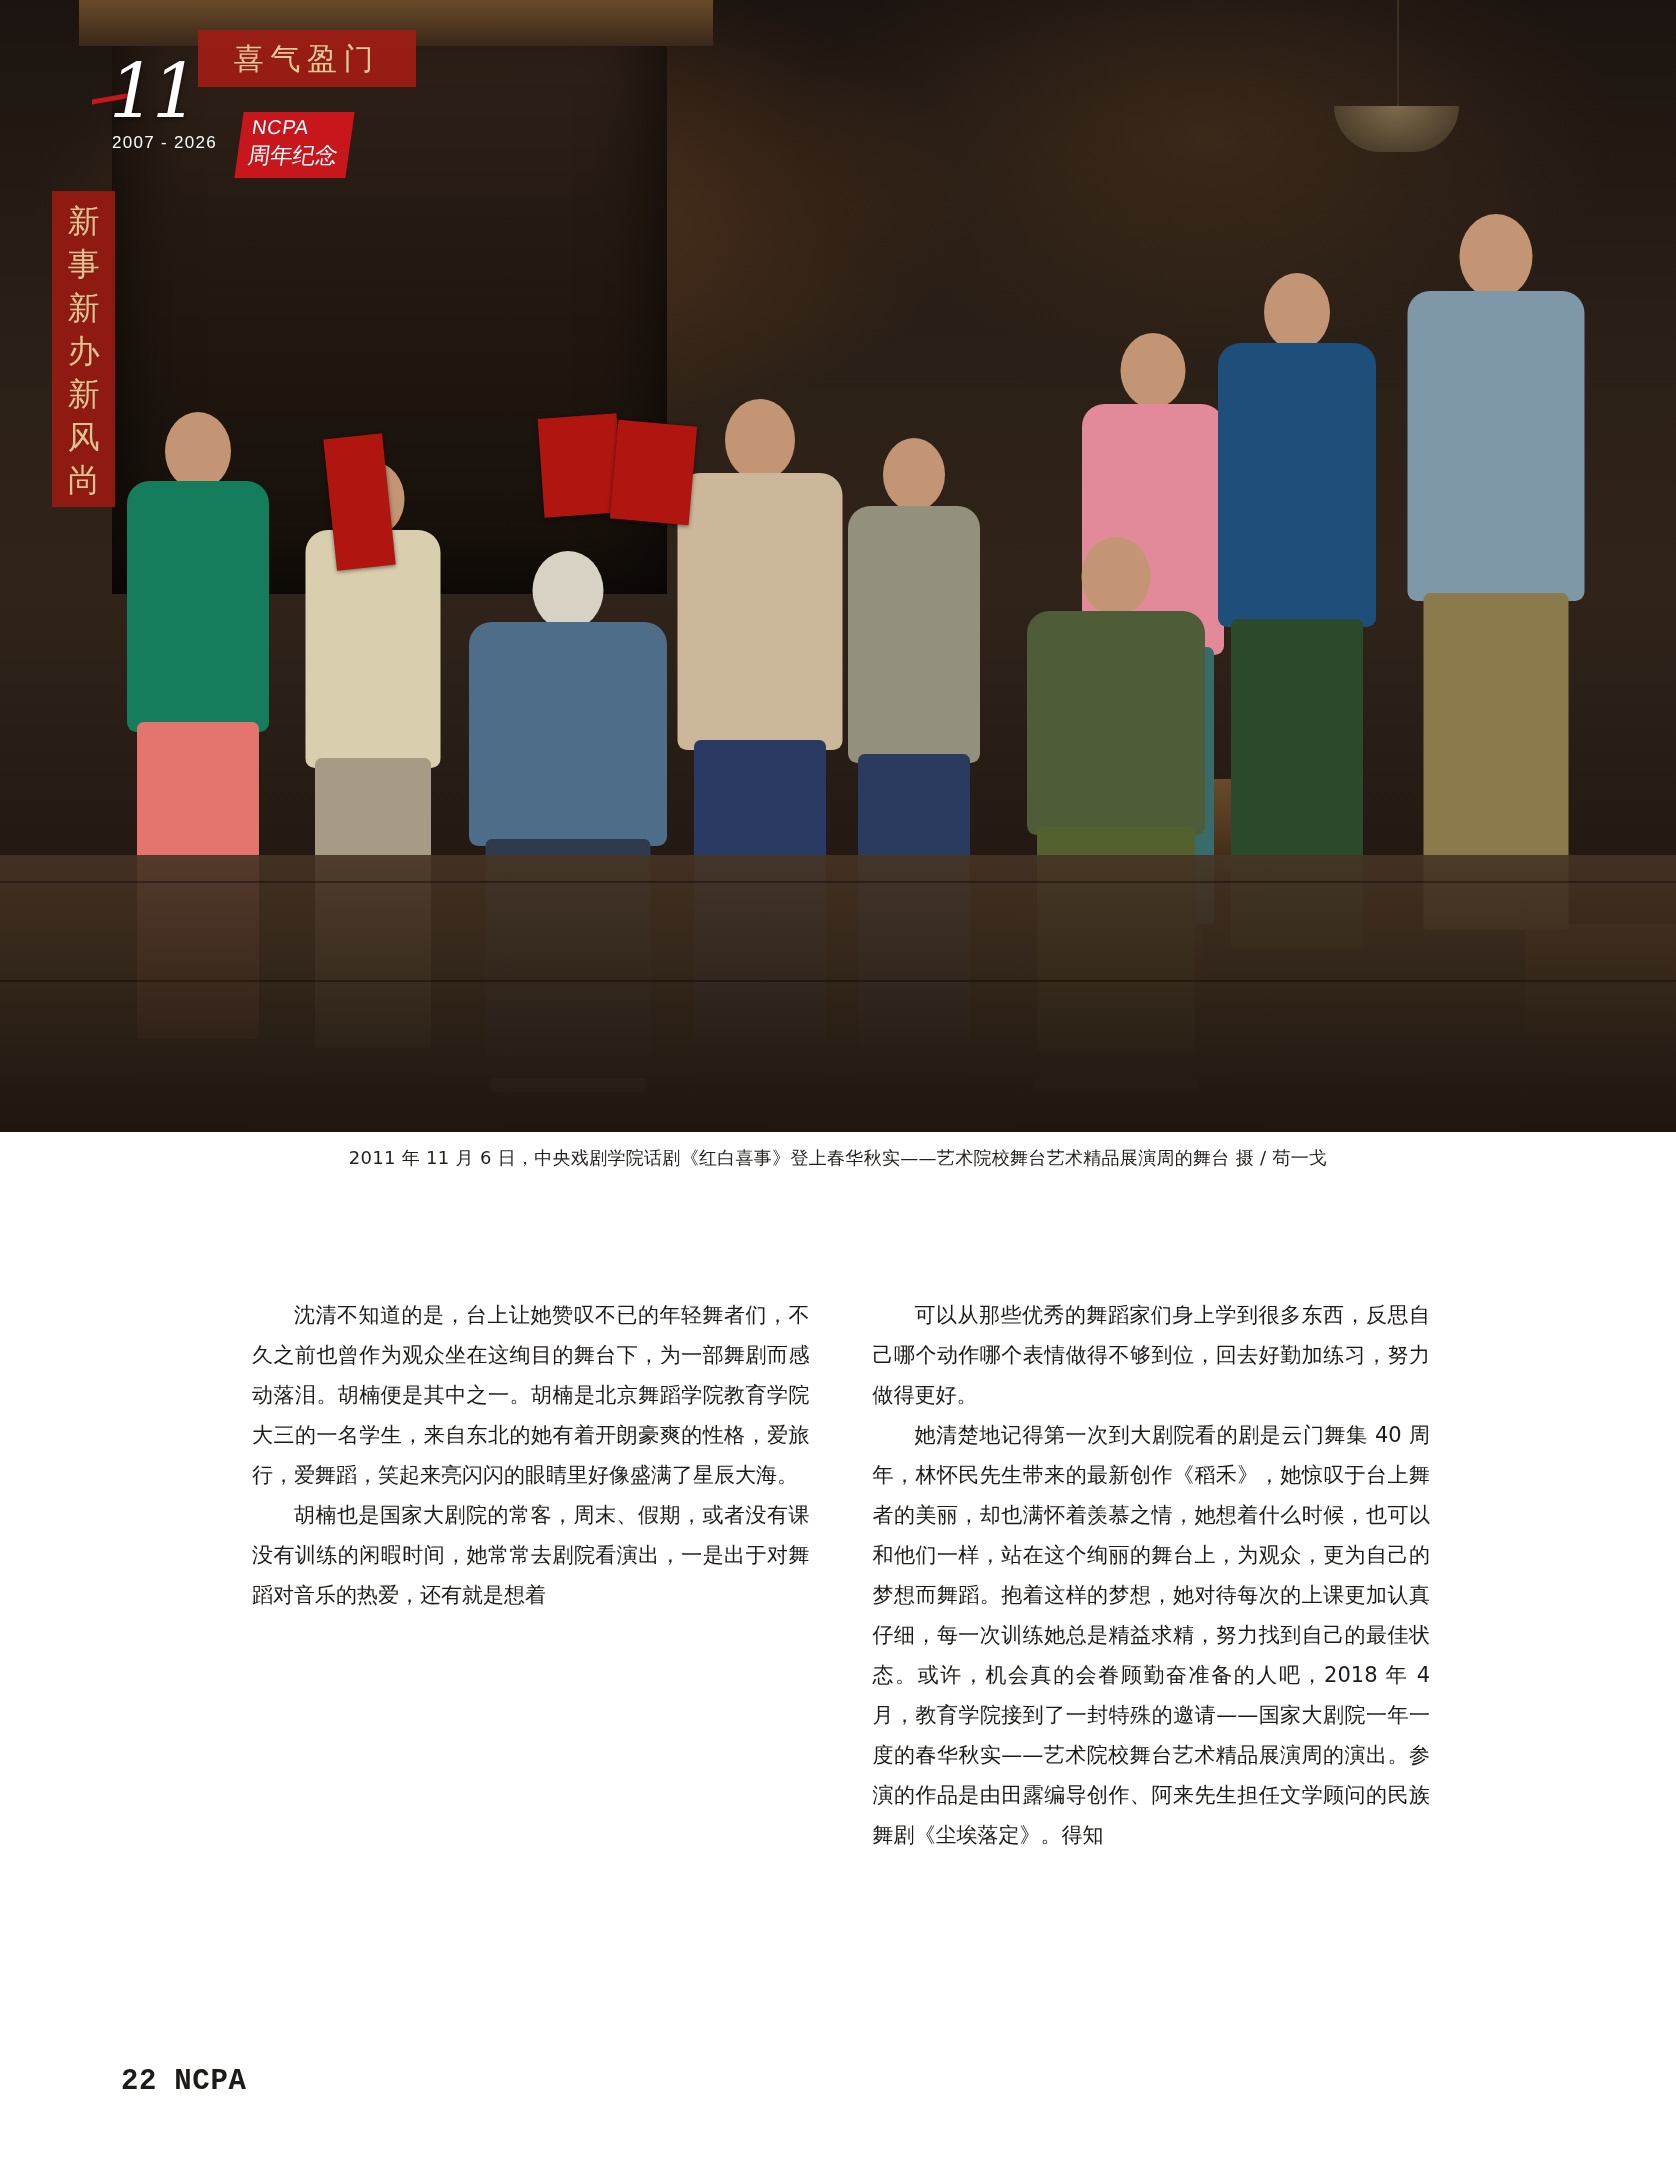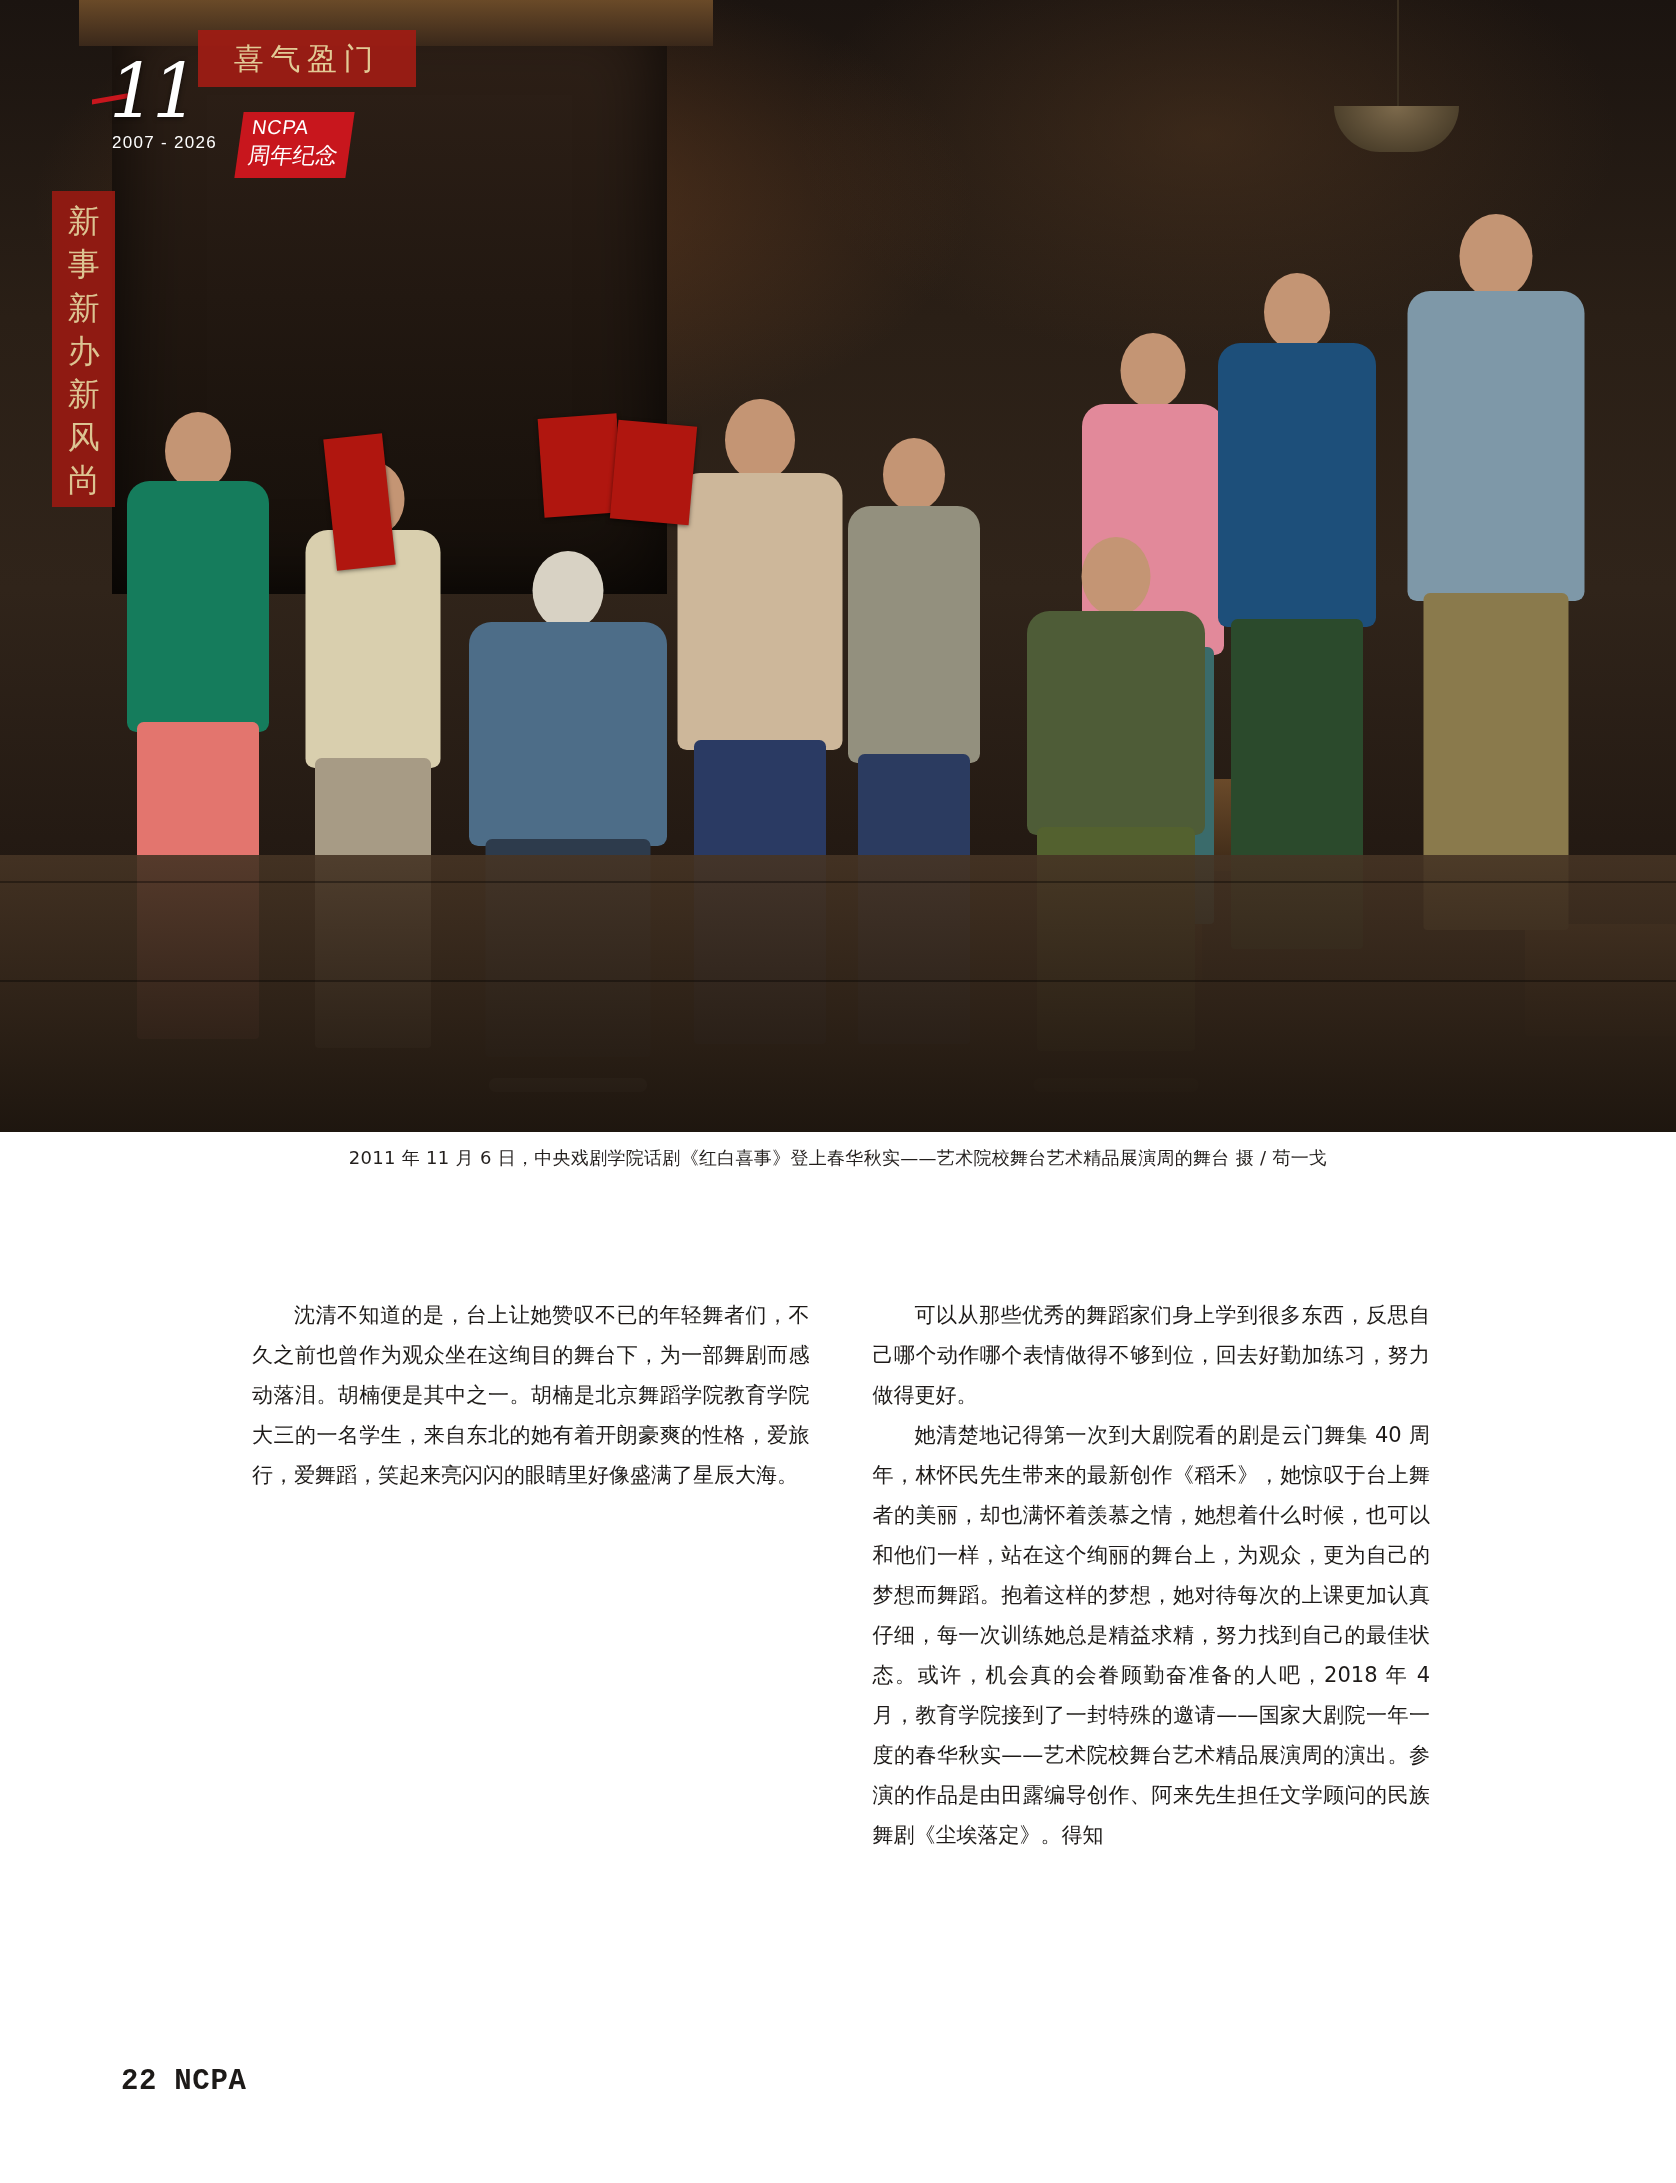--- a/index.html
+++ b/index.html
@@ -314,20 +314,21 @@
       </div>
     </div>
   </div>
 </div>
 
 <div class="caption">2011 年 11 月 6 日，中央戏剧学院话剧《红白喜事》登上春华秋实——艺术院校舞台艺术精品展演周的舞台 摄 / 苟一戈</div>
 
 <div class="columns">
   <div class="col">
     <p>沈清不知道的是，台上让她赞叹不已的年轻舞者们，不久之前也曾作为观众坐在这绚目的舞台下，为一部舞剧而感动落泪。胡楠便是其中之一。胡楠是北京舞蹈学院教育学院大三的一名学生，来自东北的她有着开朗豪爽的性格，爱旅行，爱舞蹈，笑起来亮闪闪的眼睛里好像盛满了星辰大海。</p>
+    <p>胡楠也是国家大剧院的常客，周末、假期，或者没有课没有训练的闲暇时间，她常常去剧院看演出，一是出于对舞蹈对音乐的热爱，还有就是想着</p>
   </div>
   <div class="col">
     <p>可以从那些优秀的舞蹈家们身上学到很多东西，反思自己哪个动作哪个表情做得不够到位，回去好勤加练习，努力做得更好。</p>
     <p>她清楚地记得第一次到大剧院看的剧是云门舞集 40 周年，林怀民先生带来的最新创作《稻禾》，她惊叹于台上舞者的美丽，却也满怀着羡慕之情，她想着什么时候，也可以和他们一样，站在这个绚丽的舞台上，为观众，更为自己的梦想而舞蹈。抱着这样的梦想，她对待每次的上课更加认真仔细，每一次训练她总是精益求精，努力找到自己的最佳状态。或许，机会真的会眷顾勤奋准备的人吧，2018 年 4 月，教育学院接到了一封特殊的邀请——国家大剧院一年一度的春华秋实——艺术院校舞台艺术精品展演周的演出。参演的作品是由田露编导创作、阿来先生担任文学顾问的民族舞剧《尘埃落定》。得知</p>
   </div>
 </div>
 
 <div class="folio">
   <span class="pg">22</span>
   <span class="brand">NCPA</span>

